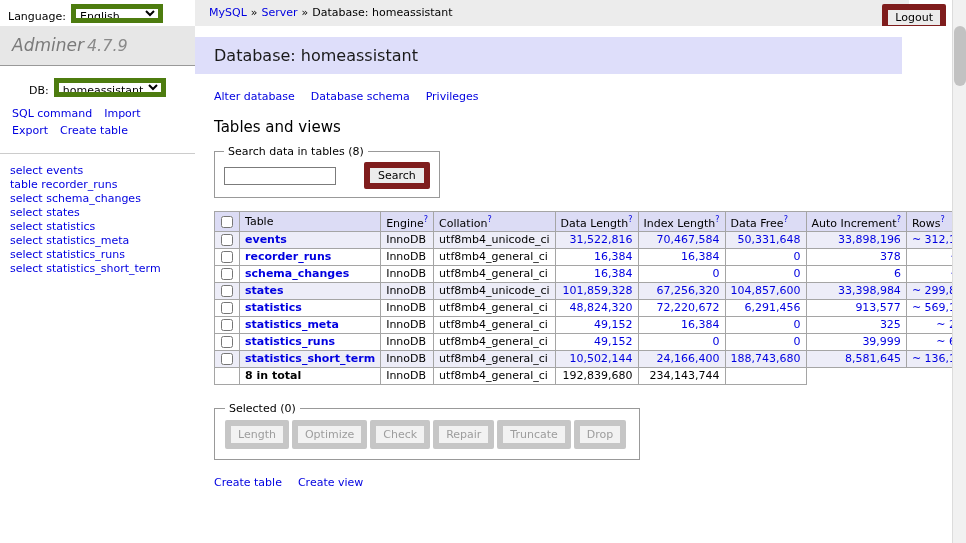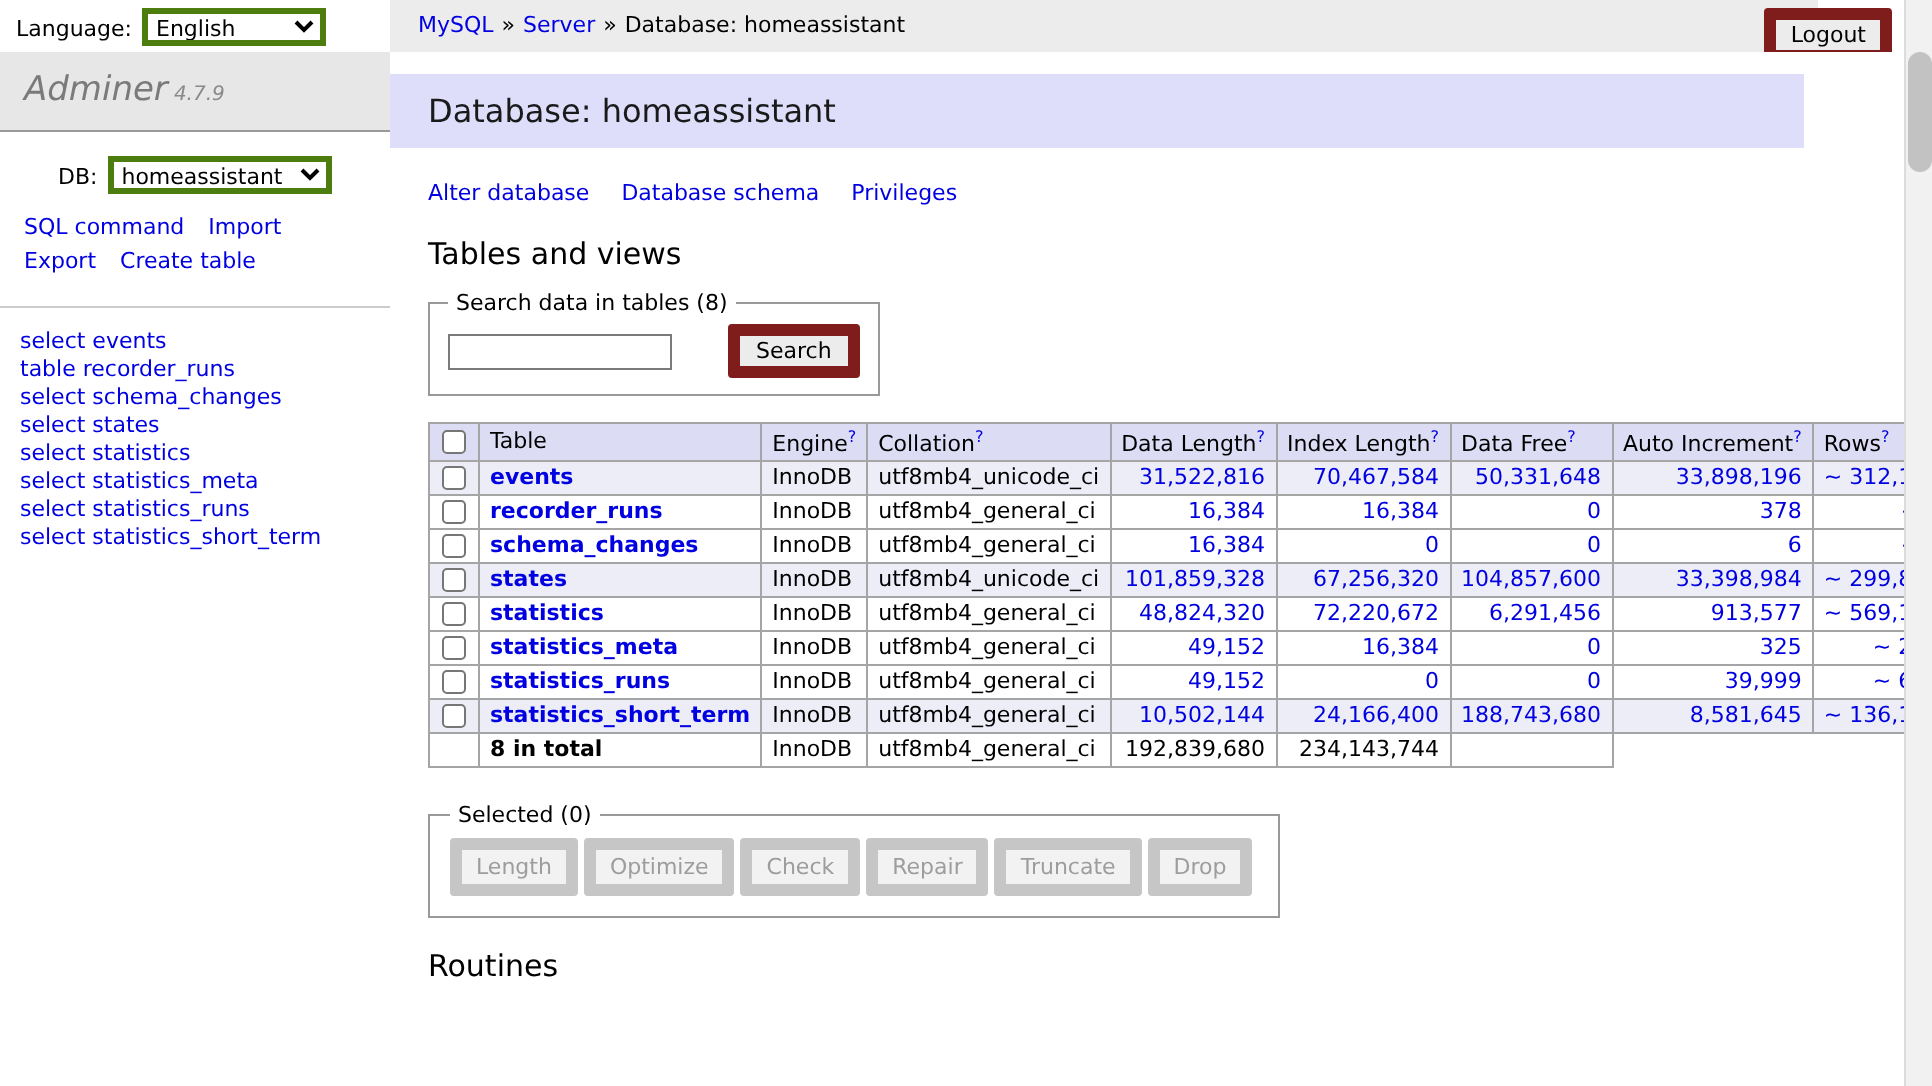--- a/index.html
+++ b/index.html
@@ -6,40 +6,40 @@
     --link:#0000e0; --title-bg:#dedefa; --thead-bg:#dcdcf5; --shaded:#ededf8;
     --crumb-bg:#ececec; --logo-bg:#e7e7e7;
   }
   *{box-sizing:border-box}
   html,body{margin:0;padding:0}
   body{
     width:966px;height:543px;position:relative;overflow:hidden;background:#fff;color:#000;
     font:11px "DejaVu Sans","Liberation Sans",sans-serif;
   }
   a{color:var(--link);text-decoration:none;cursor:pointer}
-  select{font:11px "DejaVu Sans","Liberation Sans",sans-serif;height:19px;border:3px solid #4d7c0f;background:#fff}
+  select{font:11px "DejaVu Sans","Liberation Sans",sans-serif;height:19px;border:5px solid #4d7c0f;background:#fff}
   button{font:11px "DejaVu Sans","Liberation Sans",sans-serif;background:#ececec;border:6px solid #7f1d1d;border-radius:2px;padding:2px 8px;color:#000;cursor:pointer}
   button:disabled{color:#9d9d9d;border-color:#c6c6c6;background:#f2f2f2}
   input[type=checkbox]{width:12px;height:12px;margin:0 1px;vertical-align:middle}
 
   
   .topbar{position:absolute;top:0;left:0;width:966px;height:26px;background:#fff}
   .lang-area{position:absolute;left:8px;top:4px}
   .lang-area label{margin-right:5px}
   .lang-area select{width:92px}
   .breadcrumb{position:absolute;left:195px;top:0;width:714px;height:26px;background:var(--crumb-bg);line-height:26px;padding:0 14px;white-space:nowrap}
   .breadcrumb .sep{margin:0 4px;color:#000}
   .breadcrumb .current{color:#000}
   .logout{position:absolute;right:20px;top:4px;padding:1px 7px}
 
   
   #menu{position:absolute;top:26px;left:0;width:195px;height:517px;background:#fff}
   #menu h1{margin:0;padding:9px 12px 10px;background:var(--logo-bg);border-bottom:1px solid #999;
     font-size:17px;font-weight:normal;font-style:italic;color:#7a7a7a}
-  #menu h1 .version{font-size:10px;color:#8a8a8a;margin-left:3px}
+  #menu h1 .version{font-size:16px;color:#8a8a8a;margin-left:3px}
   .db-form{padding:12px 29px 10px}
   .db-form label{margin-right:5px}
   .db-form select{width:112px}
   .menu-links{padding:0 12px 12px;border-bottom:1px solid #ccc}
   .menu-links p{margin:0 0 4px}
   .menu-links a{margin-right:12px}
   .table-list{padding:10px 10px}
   .table-list a{display:block;margin-bottom:1px;line-height:13px}
 
   
@@ -245,19 +245,19 @@
           <td class="num"></td>
         </tr>
       </tfoot>
   </table>
   <div>
     <fieldset class="selected-fs">
       <legend>Selected (0)</legend>
       <div class="sel-buttons" id="sel-buttons"><button disabled="">Length</button><button disabled="">Optimize</button><button disabled="">Check</button><button disabled="">Repair</button><button disabled="">Truncate</button><button disabled="">Drop</button></div>
     </fieldset>
   </div>
-  <h3>Routines</h3>
+  <div class="links" id="create-links"><a href="#">Create table</a><a href="#">Create view</a></div>
 
 </div>
 
 <div class="scrollbar">
   <div class="sb-thumb"></div>
 </div>
 
 </body></html>

